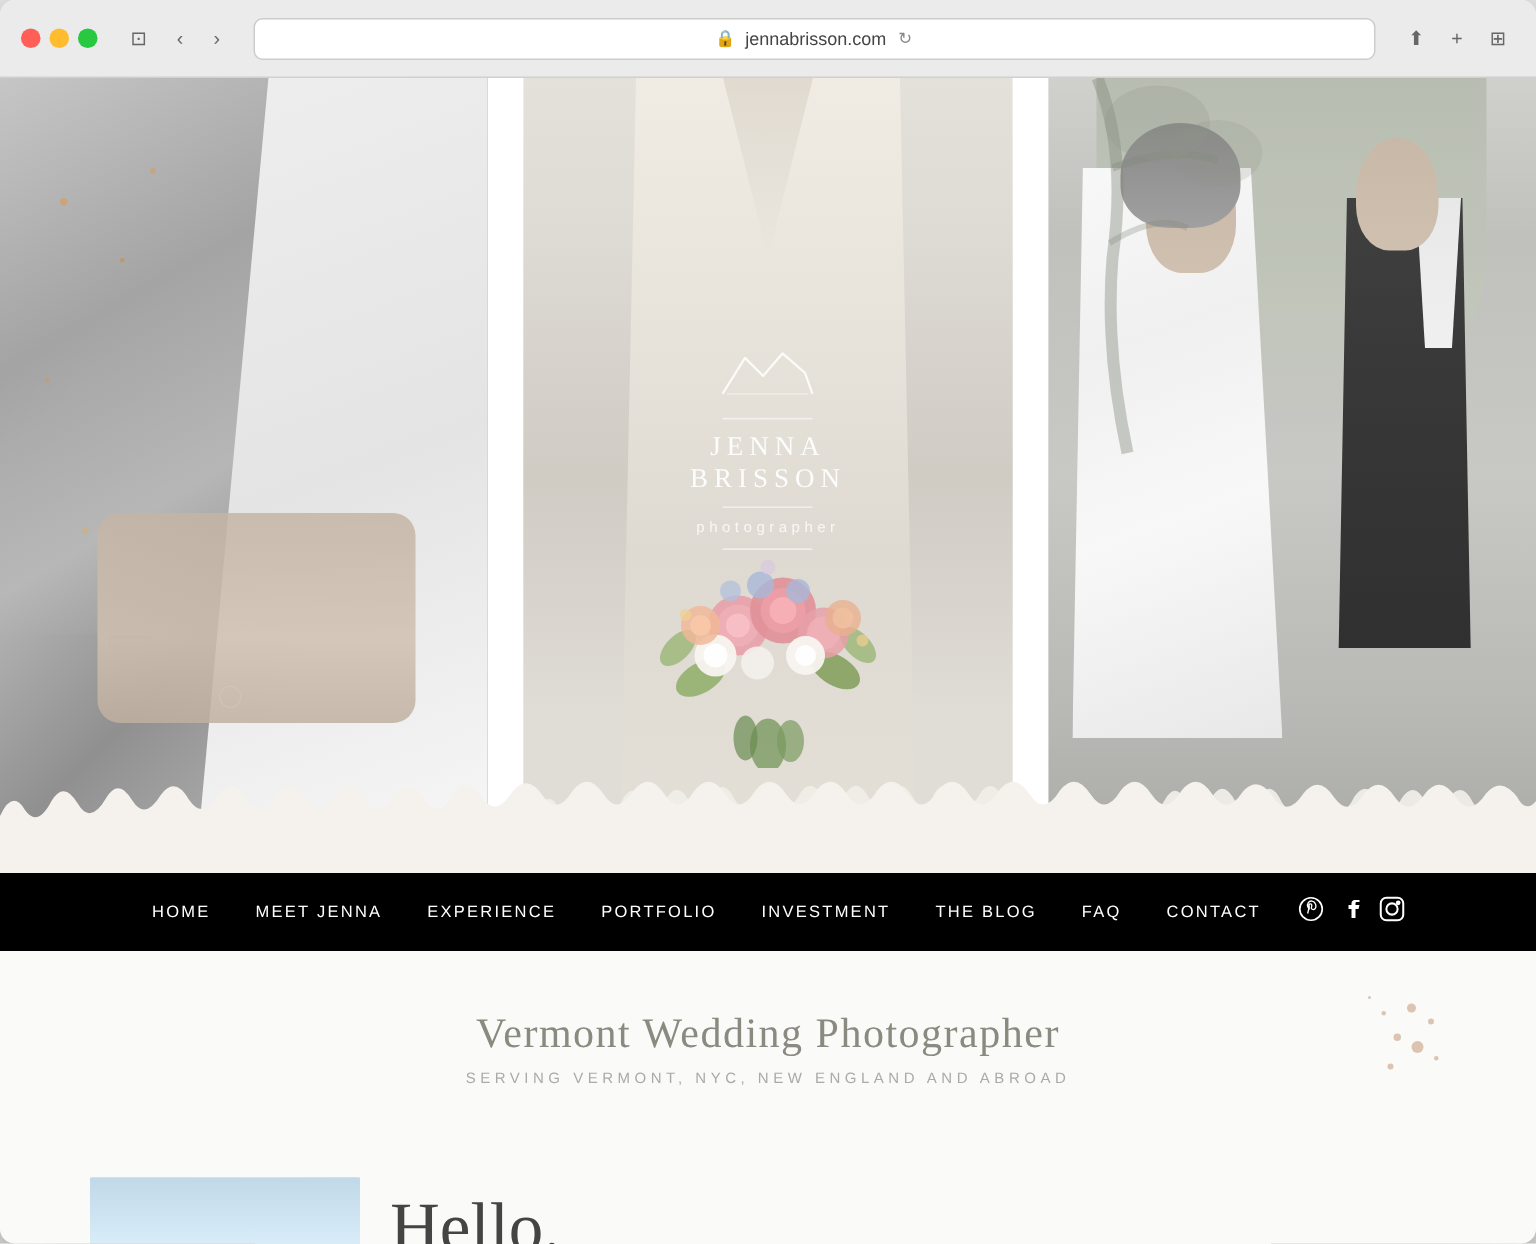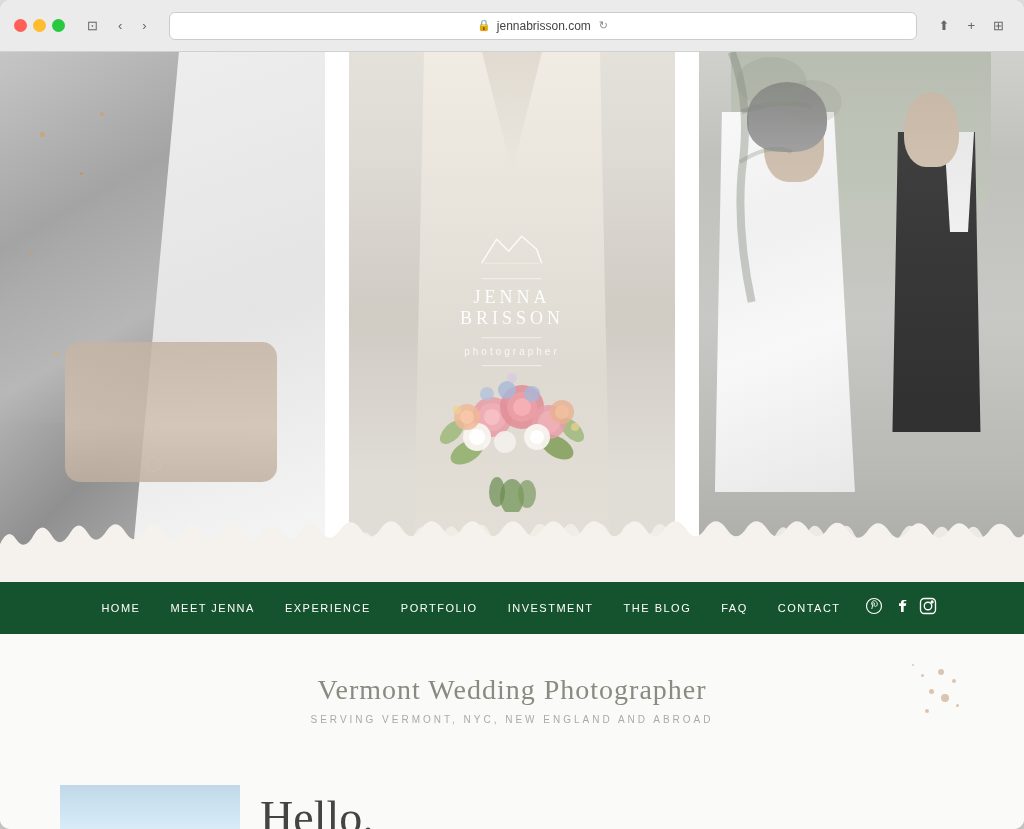--- a/index.html
+++ b/index.html
@@ -141,21 +141,21 @@
 
     .logo-line {
       width: 60px;
       height: 1px;
       background: rgba(255,255,255,0.6);
       margin: 8px auto;
     }
 
     
     .nav-bar {
-      background: #14532d;
+      background: #000000;
       padding: 0;
       height: 52px;
       display: flex;
       align-items: center;
       justify-content: center;
       position: relative;
       z-index: 10;
     }
 
     .nav-links {

